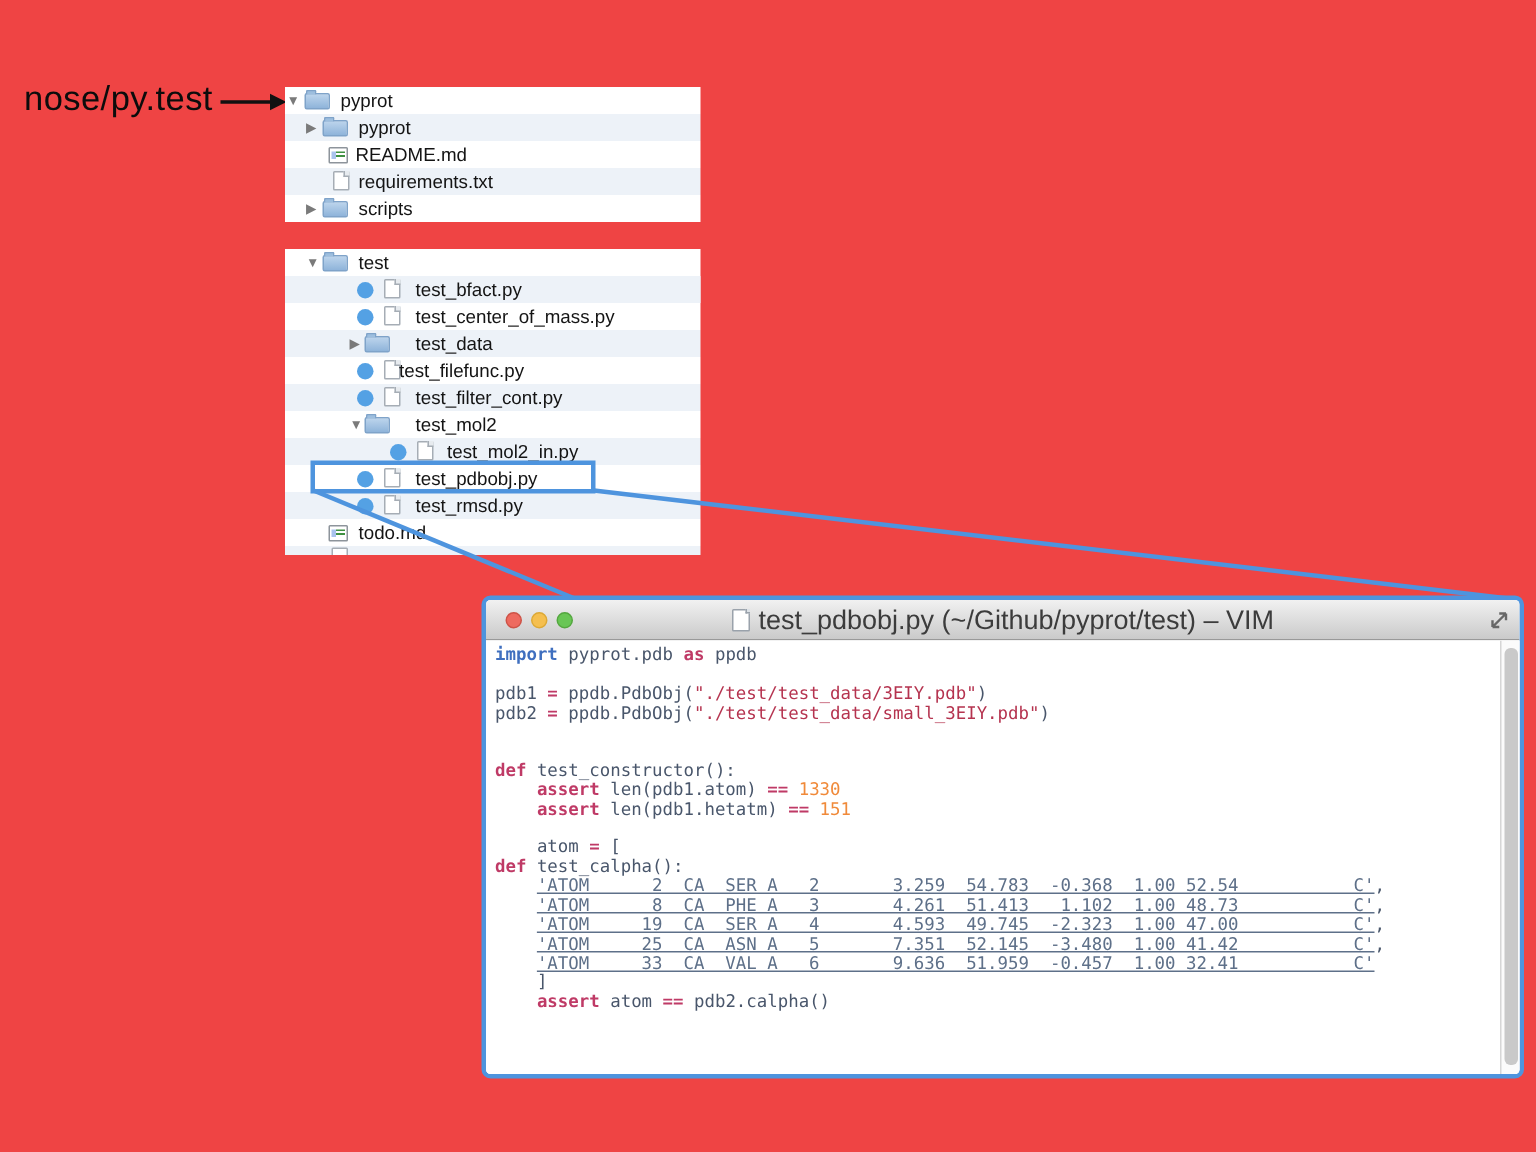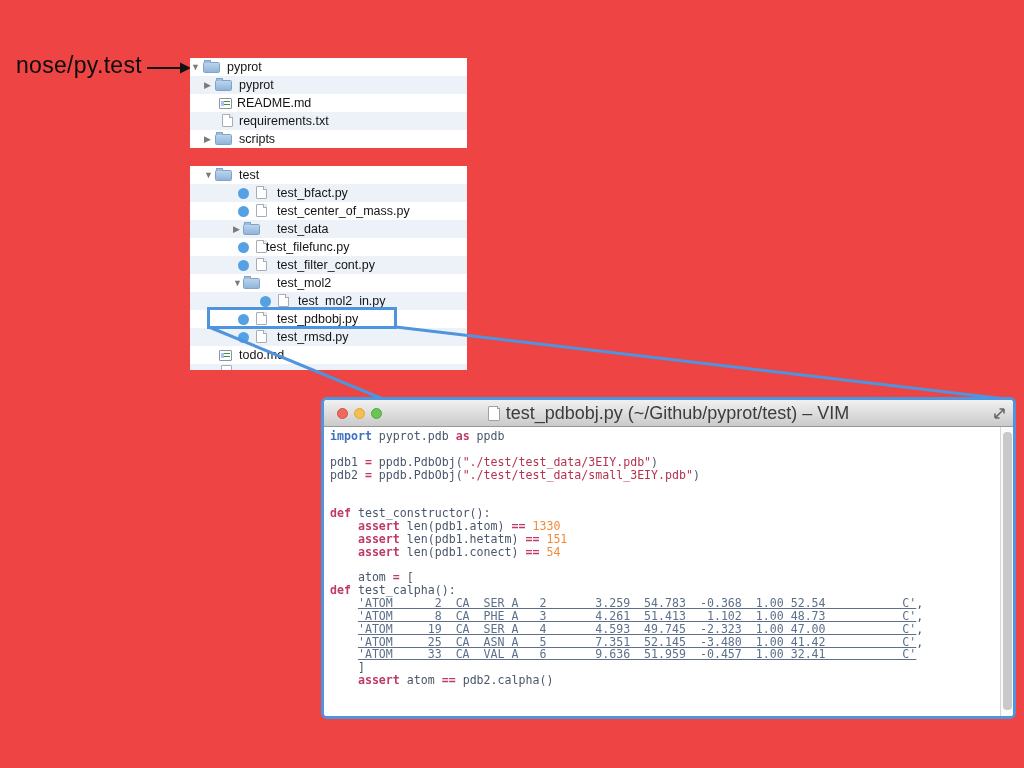--- a/index.html
+++ b/index.html
@@ -192,21 +192,20 @@
       <div class="code" id="code">
           <div class="cl"><span class="t-b">import</span><span class="t-p"> pyprot.pdb </span><span class="t-r">as</span><span class="t-p"> ppdb</span></div>
           <div class="cl"></div>
           <div class="cl"><span class="t-p">pdb1 </span><span class="t-r">=</span><span class="t-p"> ppdb.PdbObj(</span><span class="t-s">"./test/test_data/3EIY.pdb"</span><span class="t-p">)</span></div>
           <div class="cl"><span class="t-p">pdb2 </span><span class="t-r">=</span><span class="t-p"> ppdb.PdbObj(</span><span class="t-s">"./test/test_data/small_3EIY.pdb"</span><span class="t-p">)</span></div>
           <div class="cl"></div>
           <div class="cl"></div>
           <div class="cl"><span class="t-r">def</span><span class="t-p"> test_constructor():</span></div>
           <div class="cl"><span class="t-p">    </span><span class="t-r">assert</span><span class="t-p"> len(pdb1.atom) </span><span class="t-r">==</span><span class="t-p"> </span><span class="t-n">1330</span></div>
           <div class="cl"><span class="t-p">    </span><span class="t-r">assert</span><span class="t-p"> len(pdb1.hetatm) </span><span class="t-r">==</span><span class="t-p"> </span><span class="t-n">151</span></div>
-          <div class="cl"><span class="t-p">    </span><span class="t-r">assert</span><span class="t-p"> len(pdb1.conect) </span><span class="t-r">==</span><span class="t-p"> </span><span class="t-n">54</span></div>
           <div class="cl"></div>
           <div class="cl"><span class="t-p">    atom </span><span class="t-r">=</span><span class="t-p"> [</span></div>
           <div class="cl"><span class="t-r">def</span><span class="t-p"> test_calpha():</span></div>
           <div class="cl"><span class="t-p">    </span><span class="t-a">'ATOM      2  CA  SER A   2       3.259  54.783  -0.368  1.00 52.54           C'</span><span class="t-p">,</span></div>
           <div class="cl"><span class="t-p">    </span><span class="t-a">'ATOM      8  CA  PHE A   3       4.261  51.413   1.102  1.00 48.73           C'</span><span class="t-p">,</span></div>
           <div class="cl"><span class="t-p">    </span><span class="t-a">'ATOM     19  CA  SER A   4       4.593  49.745  -2.323  1.00 47.00           C'</span><span class="t-p">,</span></div>
           <div class="cl"><span class="t-p">    </span><span class="t-a">'ATOM     25  CA  ASN A   5       7.351  52.145  -3.480  1.00 41.42           C'</span><span class="t-p">,</span></div>
           <div class="cl"><span class="t-p">    </span><span class="t-a">'ATOM     33  CA  VAL A   6       9.636  51.959  -0.457  1.00 32.41           C'</span></div>
           <div class="cl"><span class="t-p">    ]</span></div>
           <div class="cl"><span class="t-p">    </span><span class="t-r">assert</span><span class="t-p"> atom </span><span class="t-r">==</span><span class="t-p"> pdb2.calpha()</span></div>

